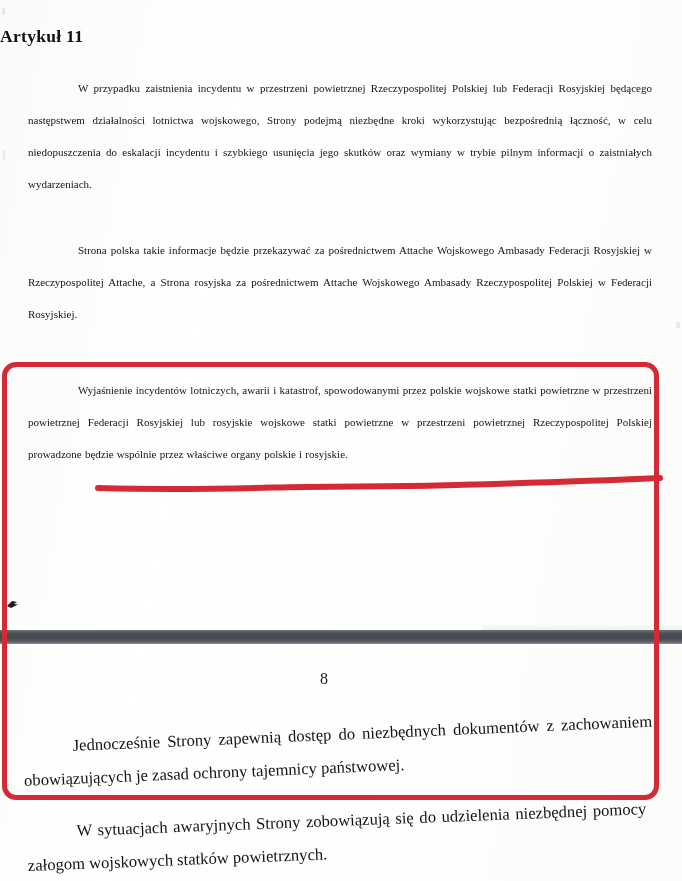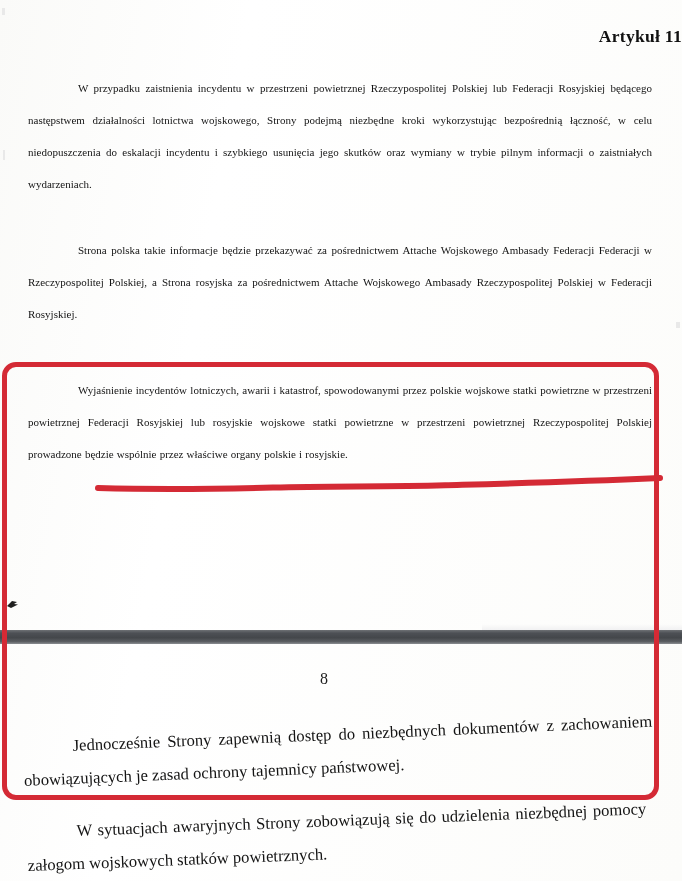--- a/index.html
+++ b/index.html
@@ -31,21 +31,21 @@
       linear-gradient(100deg, rgba(250,250,248,1) 0%, rgba(255,255,255,1) 30%, rgba(252,252,250,1) 100%);
     pointer-events: none;
   }
 
   
   .doc-title {
     position: absolute;
     top: 26px;
     left: 0;
     width: 682px;
-    text-align: right;
+    text-align: left;
     font-size: 17.5px;
     font-weight: bold;
     letter-spacing: 0.3px;
     color: #111;
   }
 
   
   .para {
     position: absolute;
     left: 28px;
@@ -171,21 +171,21 @@
   <div id="paper-texture"></div>
 
   <div class="edge-fleck" id="fleck-a"></div>
   <div class="edge-fleck" id="fleck-b"></div>
   <div class="edge-fleck" id="fleck-c"></div>
 
   <div class="doc-title">Artykuł 11</div>
 
   <div class="para" id="para-1">W przypadku zaistnienia incydentu w przestrzeni powietrznej Rzeczypospolitej Polskiej lub Federacji Rosyjskiej będącego następstwem działalności lotnictwa wojskowego, Strony podejmą niezbędne kroki wykorzystując bezpośrednią łączność, w celu niedopuszczenia do eskalacji incydentu i szybkiego usunięcia jego skutków oraz wymiany w trybie pilnym informacji o zaistniałych wydarzeniach.</div>
 
-  <div class="para" id="para-2">Strona polska takie informacje będzie przekazywać za pośrednictwem Attache Wojskowego Ambasady Federacji Federacji w Rzeczypospolitej Polskiej, a Strona rosyjska za pośrednictwem Attache Wojskowego Ambasady Rzeczypospolitej Polskiej w Federacji Rosyjskiej.</div>
+  <div class="para" id="para-2">Strona polska takie informacje będzie przekazywać za pośrednictwem Attache Wojskowego Ambasady Federacji Rosyjskiej w Rzeczypospolitej Attache, a Strona rosyjska za pośrednictwem Attache Wojskowego Ambasady Rzeczypospolitej Polskiej w Federacji Rosyjskiej.</div>
 
   <div class="para" id="para-3">Wyjaśnienie incydentów lotniczych, awarii i katastrof, spowodowanymi przez polskie wojskowe statki powietrzne  w przestrzeni powietrznej Federacji Rosyjskiej lub rosyjskie wojskowe statki powietrzne w przestrzeni powietrznej Rzeczypospolitej Polskiej prowadzone będzie wspólnie przez właściwe organy polskie i rosyjskie.</div>
 
   <div class="page-number">8</div>
 
   <div class="para-skew" id="para-4">Jednocześnie Strony zapewnią dostęp do niezbędnych dokumentów z zachowaniem obowiązujących je zasad ochrony tajemnicy państwowej.</div>
 
   <div class="para-skew" id="para-5">W sytuacjach awaryjnych Strony zobowiązują się do udzielenia niezbędnej pomocy załogom wojskowych statków powietrznych.</div>
 
   <div id="scan-bar-hilite"></div>

